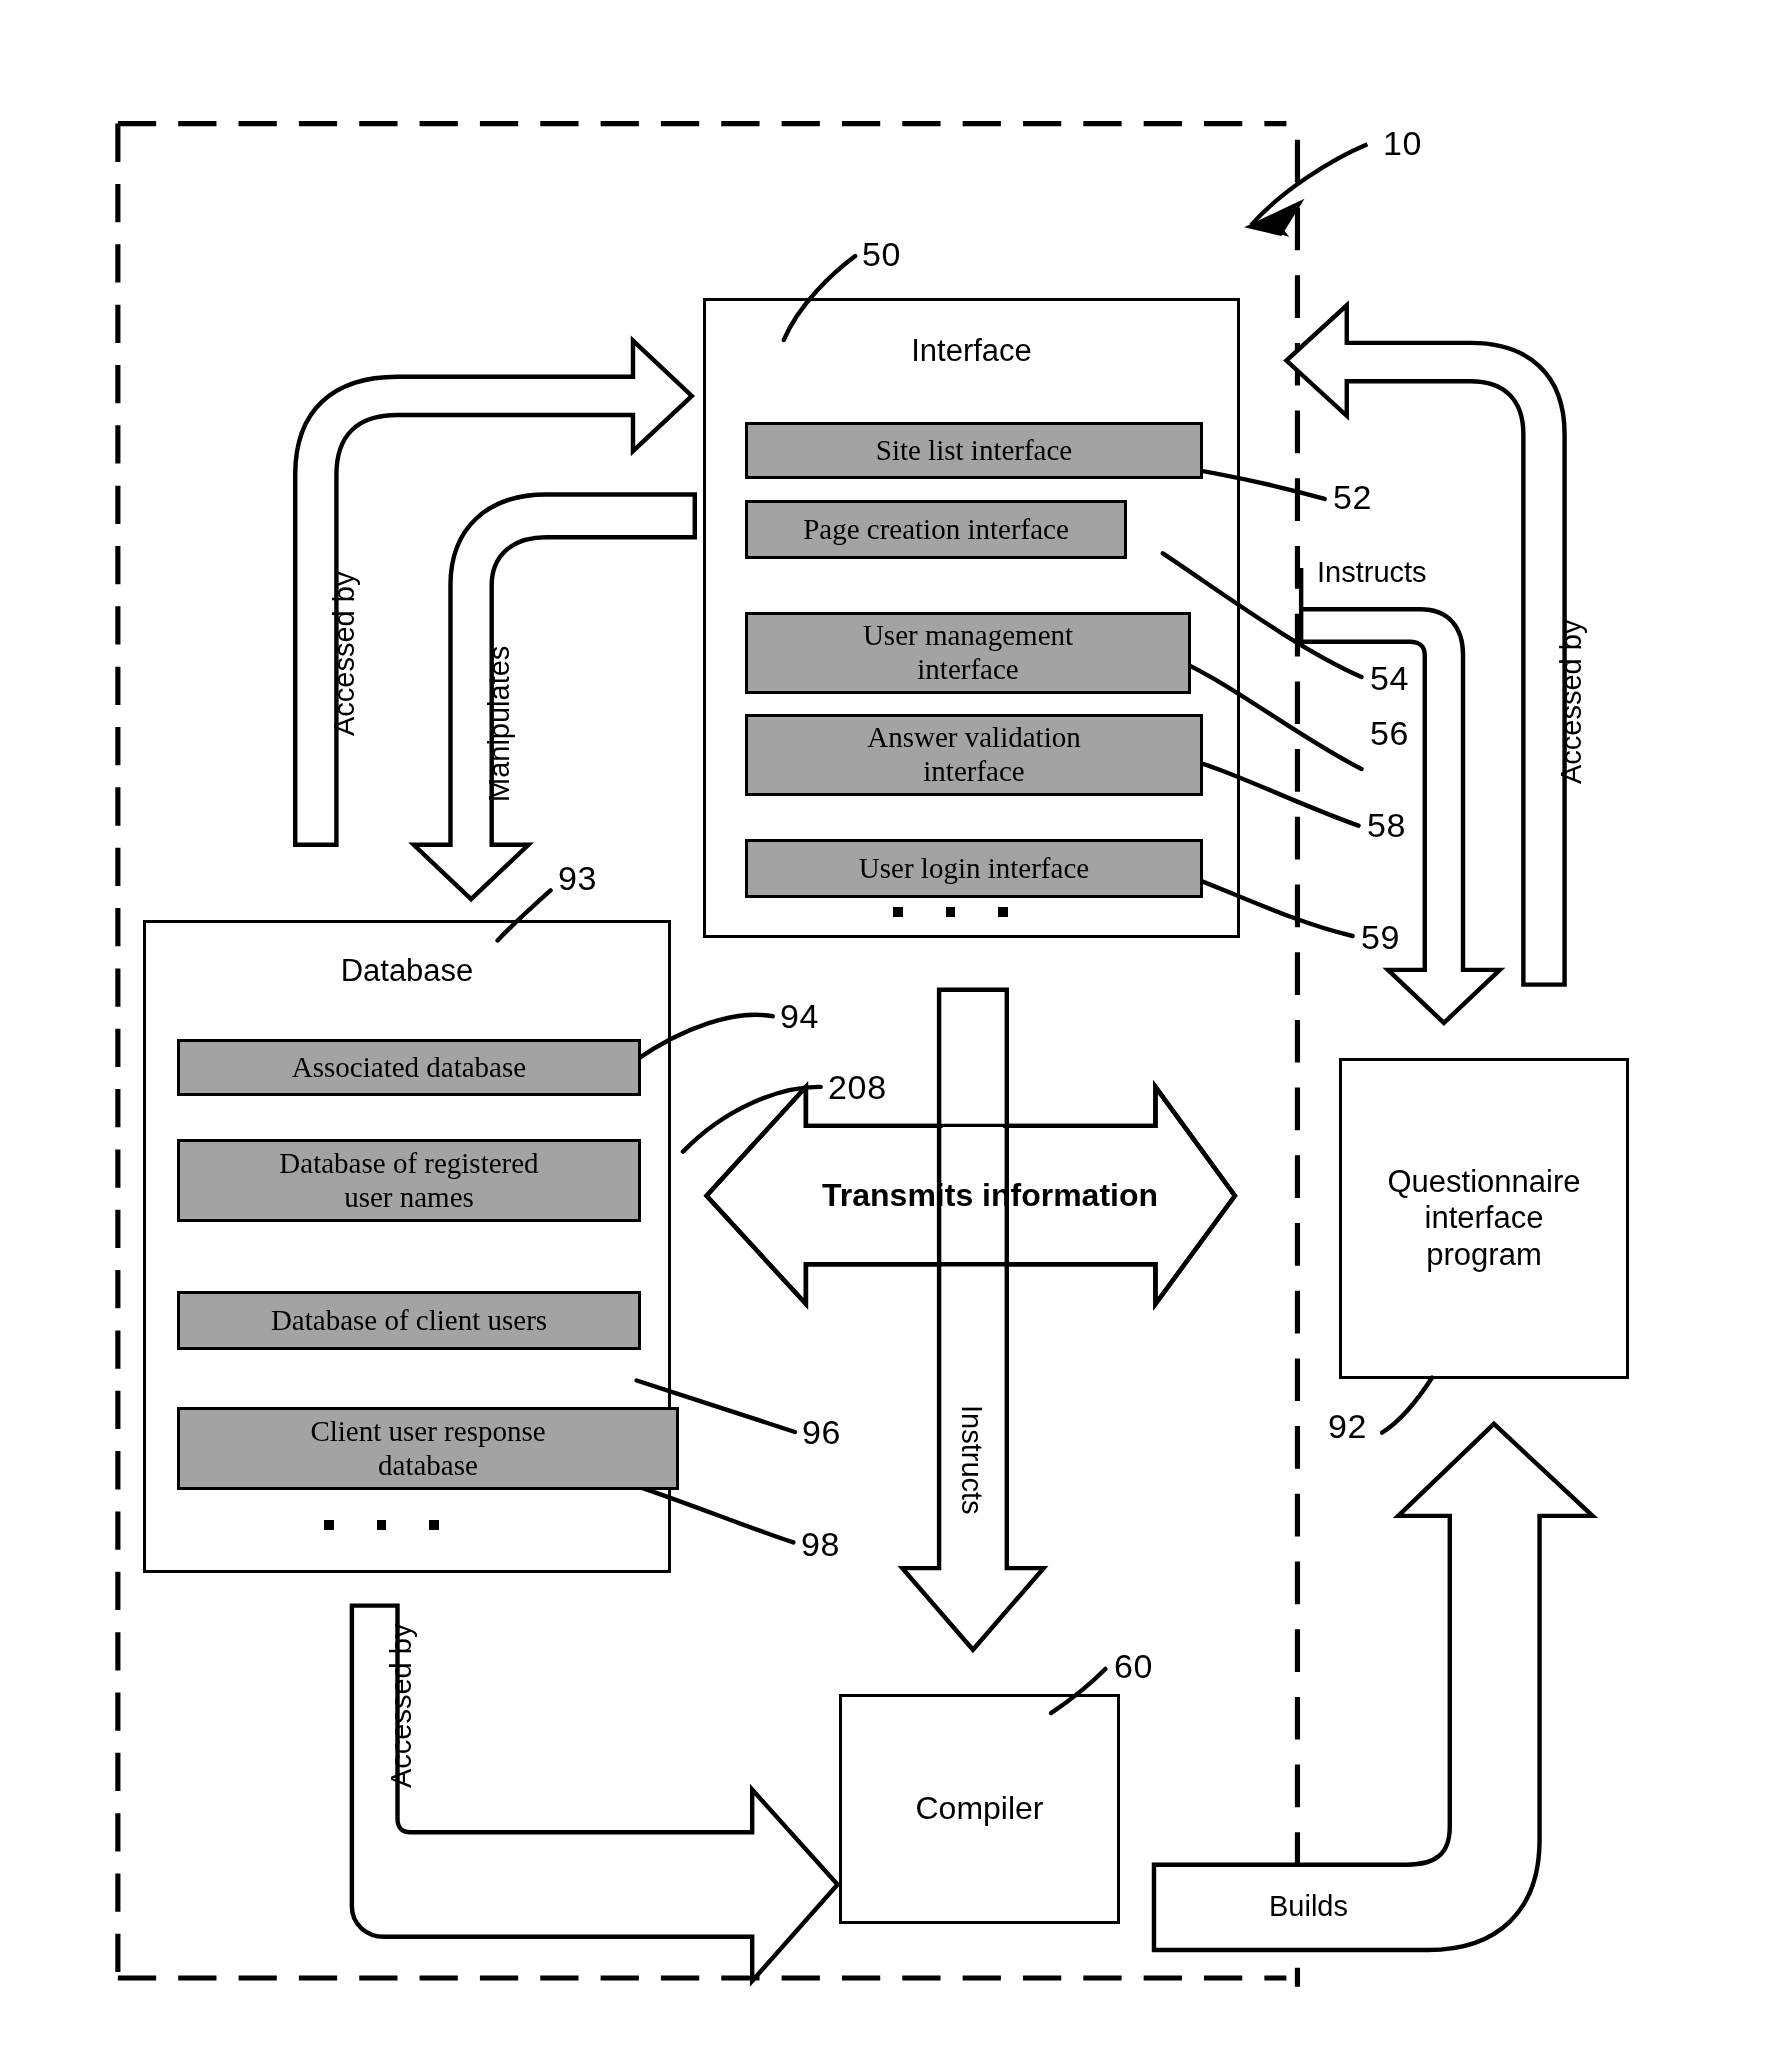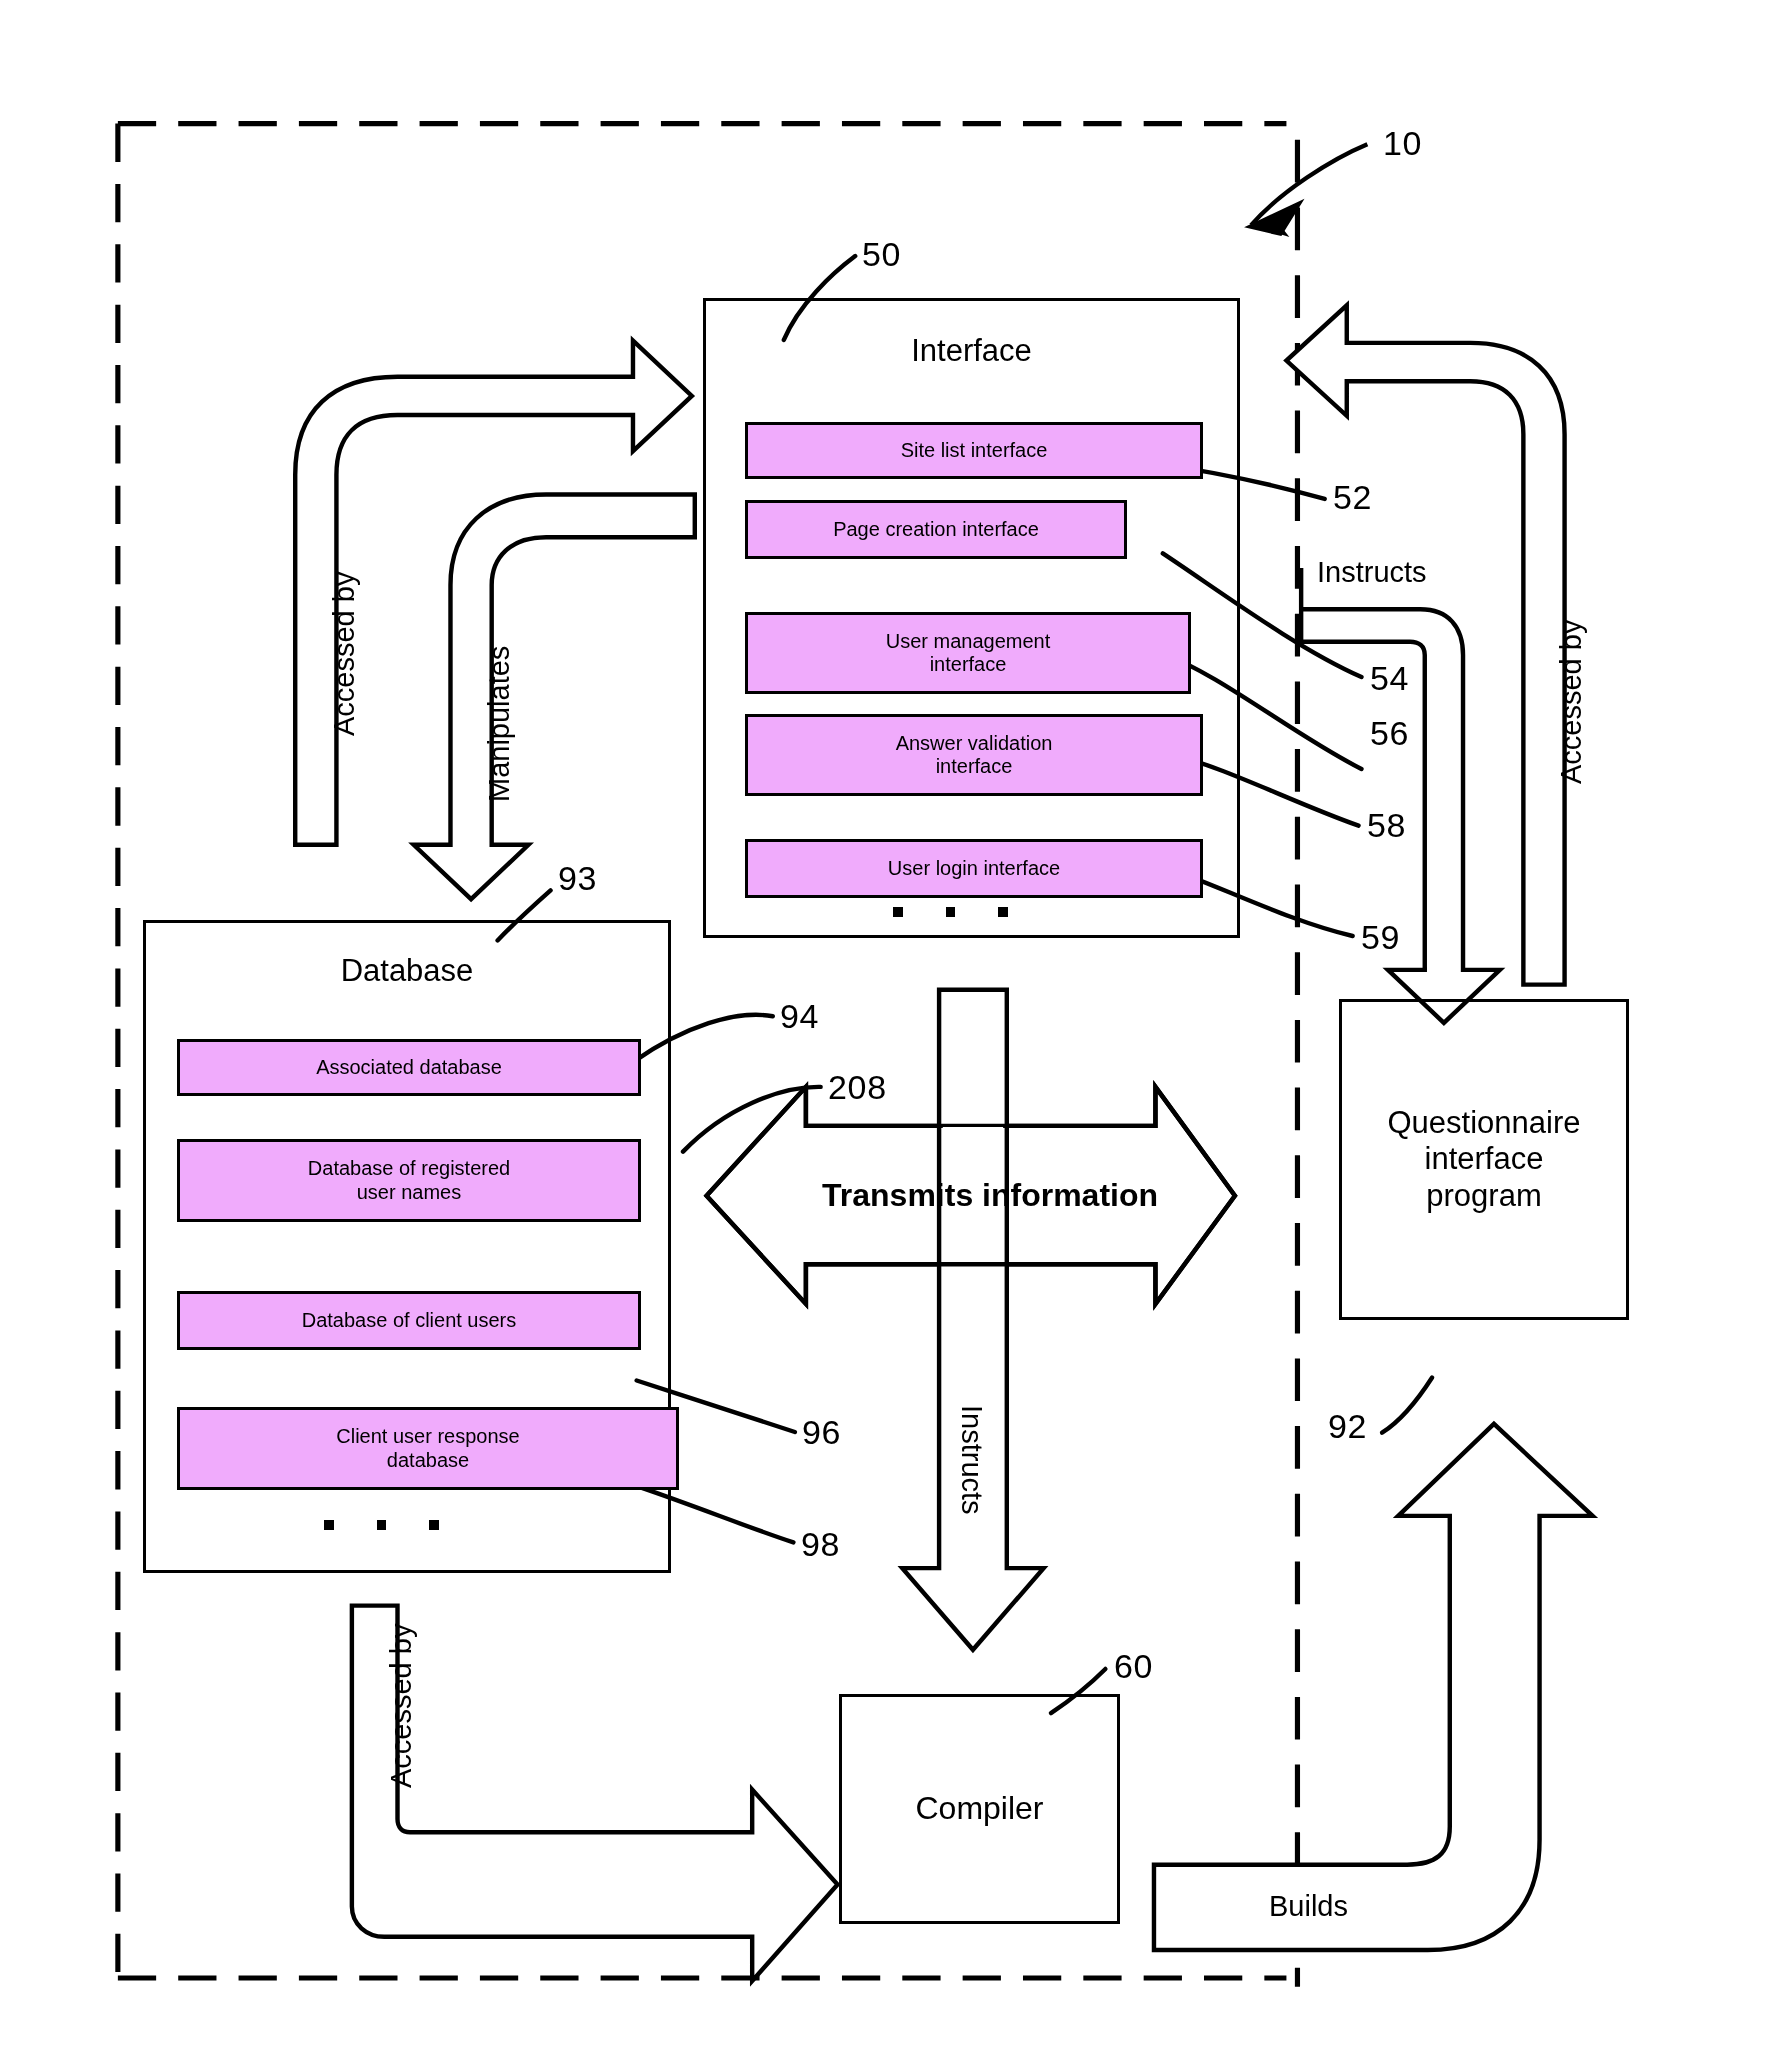--- a/index.html
+++ b/index.html
@@ -31,27 +31,28 @@
     display: flex;
     align-items: center;
     justify-content: center;
     text-align: center;
     line-height: 1.18;
   }
   .inner-box {
     position: absolute;
     box-sizing: border-box;
     border: 3.7px solid #000;
-    background: #f0abfc;
+    background: #a3a3a3;
     display: flex;
     align-items: center;
     justify-content: center;
     text-align: center;
     line-height: 1.16;
-    font-size: 20px;
+    font-size: 29px;
+    font-family: Liberation Serif, serif;
   }
   .grp-title {
     position: absolute;
     text-align: center;
     font-size: 31px;
     white-space: nowrap;
   }
   .ref {
     position: absolute;
     font-size: 34px;
@@ -293,21 +294,21 @@
     <span>Client user response
 database</span>
   </div>
 
   <div class="ellipsis-row" style="left:324px; top:1520px;">
     <i></i>
       <i></i>
       <i></i>
   </div>
 
-  <div class="box boxlabel-2line" style="left:1339px; top:999px; width:290px; height:321px; font-size:31px;">
+  <div class="box boxlabel-2line" style="left:1339px; top:1058px; width:290px; height:321px; font-size:31px;">
     <span>Questionnaire
 interface
 program</span>
   </div>
 
   <div class="box" style="left:839px; top:1694px; width:281px; height:230px; font-size:32px;">
     <span>Compiler</span>
   </div>
 
   <div class="vlabel" style="left:328px; top:736px; transform: rotate(-90deg);">Accessed by</div>

